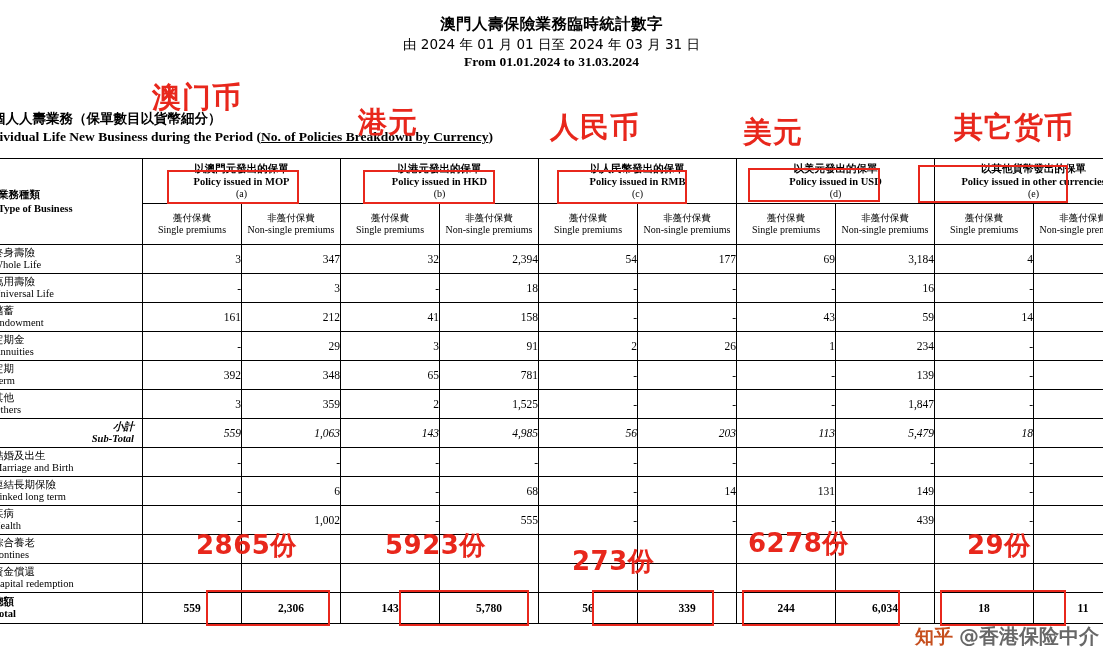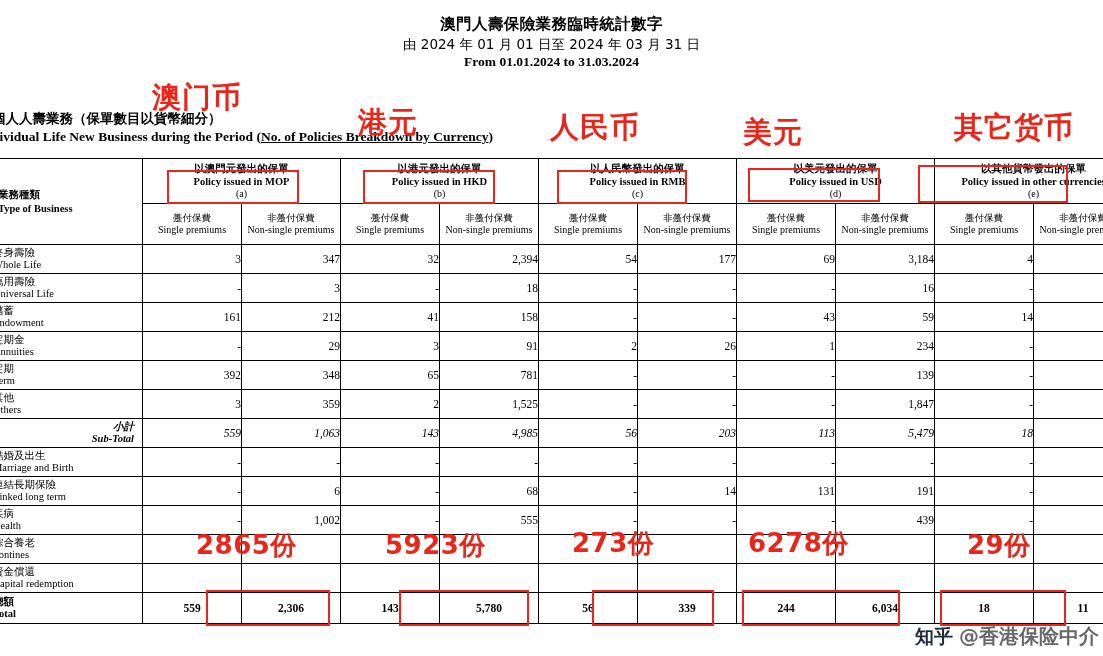--- a/index.html
+++ b/index.html
@@ -185,21 +185,21 @@
     display: flex;
     align-items: center;
     gap: 6px;
     font-family: "DejaVu Sans", sans-serif;
     font-size: 20px;
     font-weight: 700;
     color: #5b5b5b;
     opacity: .92;
   }
   .watermark .zh {
-    color: #0f172a;
+    color: #c2410c;
     font-size: 19px;
   }
 </style>
 </head>
 <body>
 
 <div class="doc-header">
   <div class="t-cn">澳門人壽保險業務臨時統計數字</div>
   <div class="t-cn-period">由 2024 年 01 月 01 日至 2024 年 03 月 31 日</div>
   <div class="t-en-period">From 01.01.2024 to 31.03.2024</div>
@@ -455,21 +455,21 @@
         <span class="cn">連結長期保險</span>
         <span class="en">Linked long term</span>
       </td>
       <td class="num dash-right">-</td>
       <td class="num">6</td>
       <td class="num dash-right">-</td>
       <td class="num">68</td>
       <td class="num dash-right">-</td>
       <td class="num">14</td>
       <td class="num dash-right">131</td>
-      <td class="num">191</td>
+      <td class="num">149</td>
       <td class="num dash-right">-</td>
       <td class="num">-</td>
 
     </tr>
 
     <tr>
       <td class="rowlabel">
         <span class="cn">疾病</span>
         <span class="en">Health</span>
       </td>
@@ -556,20 +556,20 @@
 <div class="redbox" style="left:940px; top:590px; width:126px; height:36px;"></div>
 
 <div class="annot curr" style="left:152px; top:78px;">澳门币</div>
 <div class="annot curr" style="left:358px; top:103px;">港元</div>
 <div class="annot curr" style="left:550px; top:108px;">人民币</div>
 <div class="annot curr" style="left:743px; top:113px;text-align:center;">美元</div>
 <div class="annot curr" style="left:930px; top:108px;margin-left:24px;">其它货币</div>
 
 <div class="annot count" style="left:196px; top:528px;">2865份</div>
 <div class="annot count" style="left:385px; top:528px;">5923份</div>
-<div class="annot count" style="left:572px; top:526px;">273份</div>
+<div class="annot count" style="left:572px; top:544px;">273份</div>
 <div class="annot count" style="left:748px; top:526px;">6278份</div>
 <div class="annot count" style="left:967px; top:528px;">29份</div>
 
 <div class="watermark">
   <span class="zh">知乎</span>
   <span>@香港保险中介</span>
 </div>
 
 </body></html>

